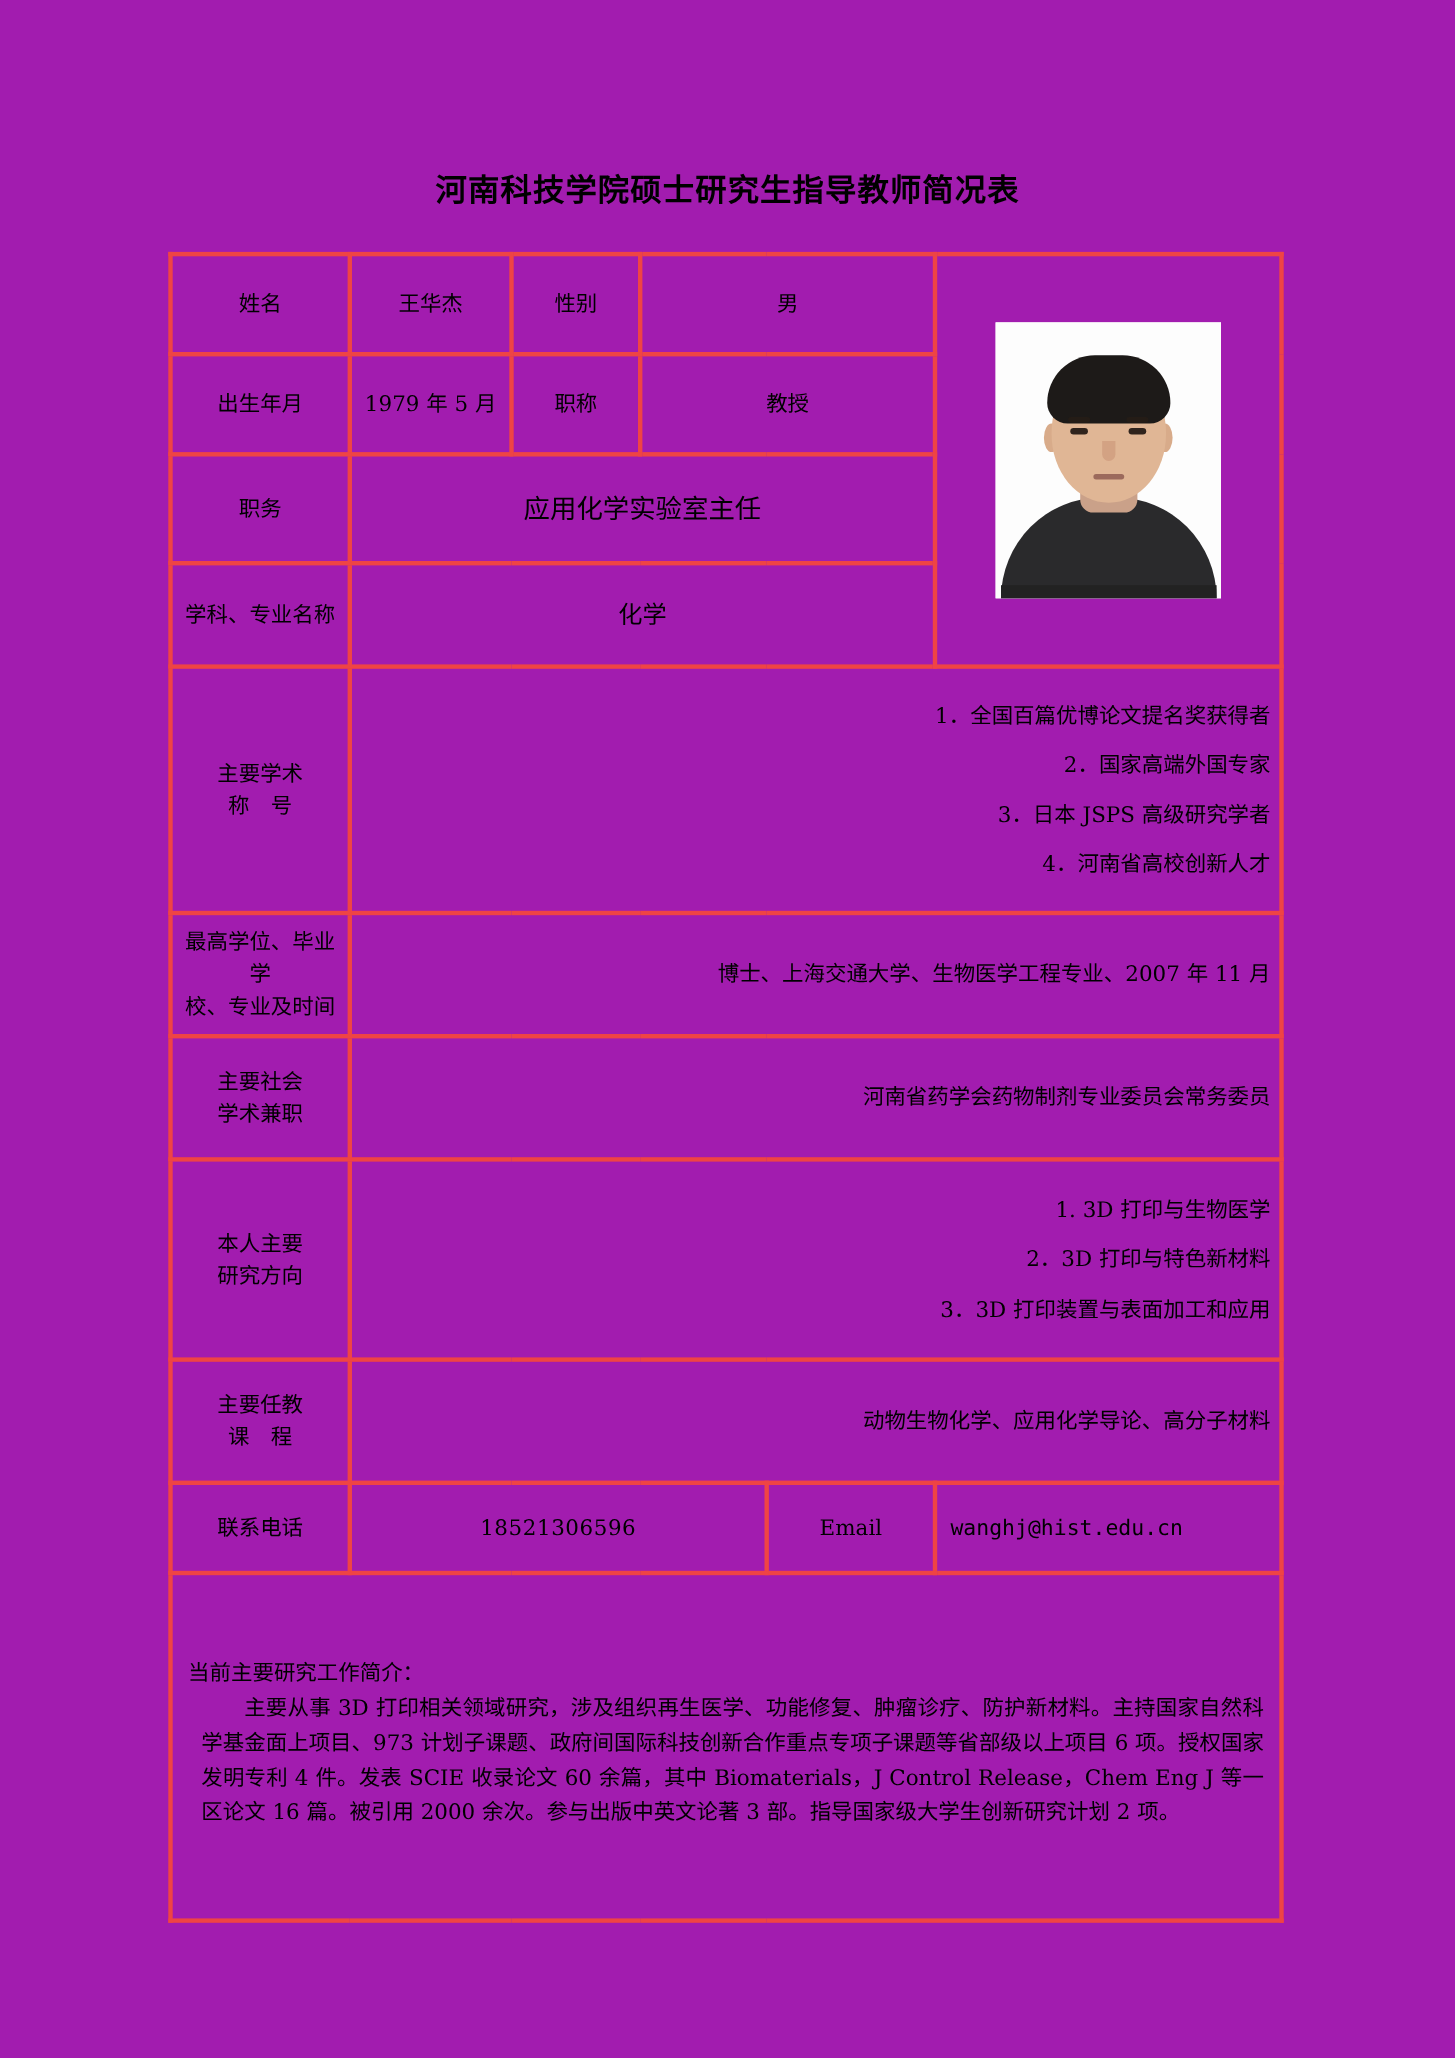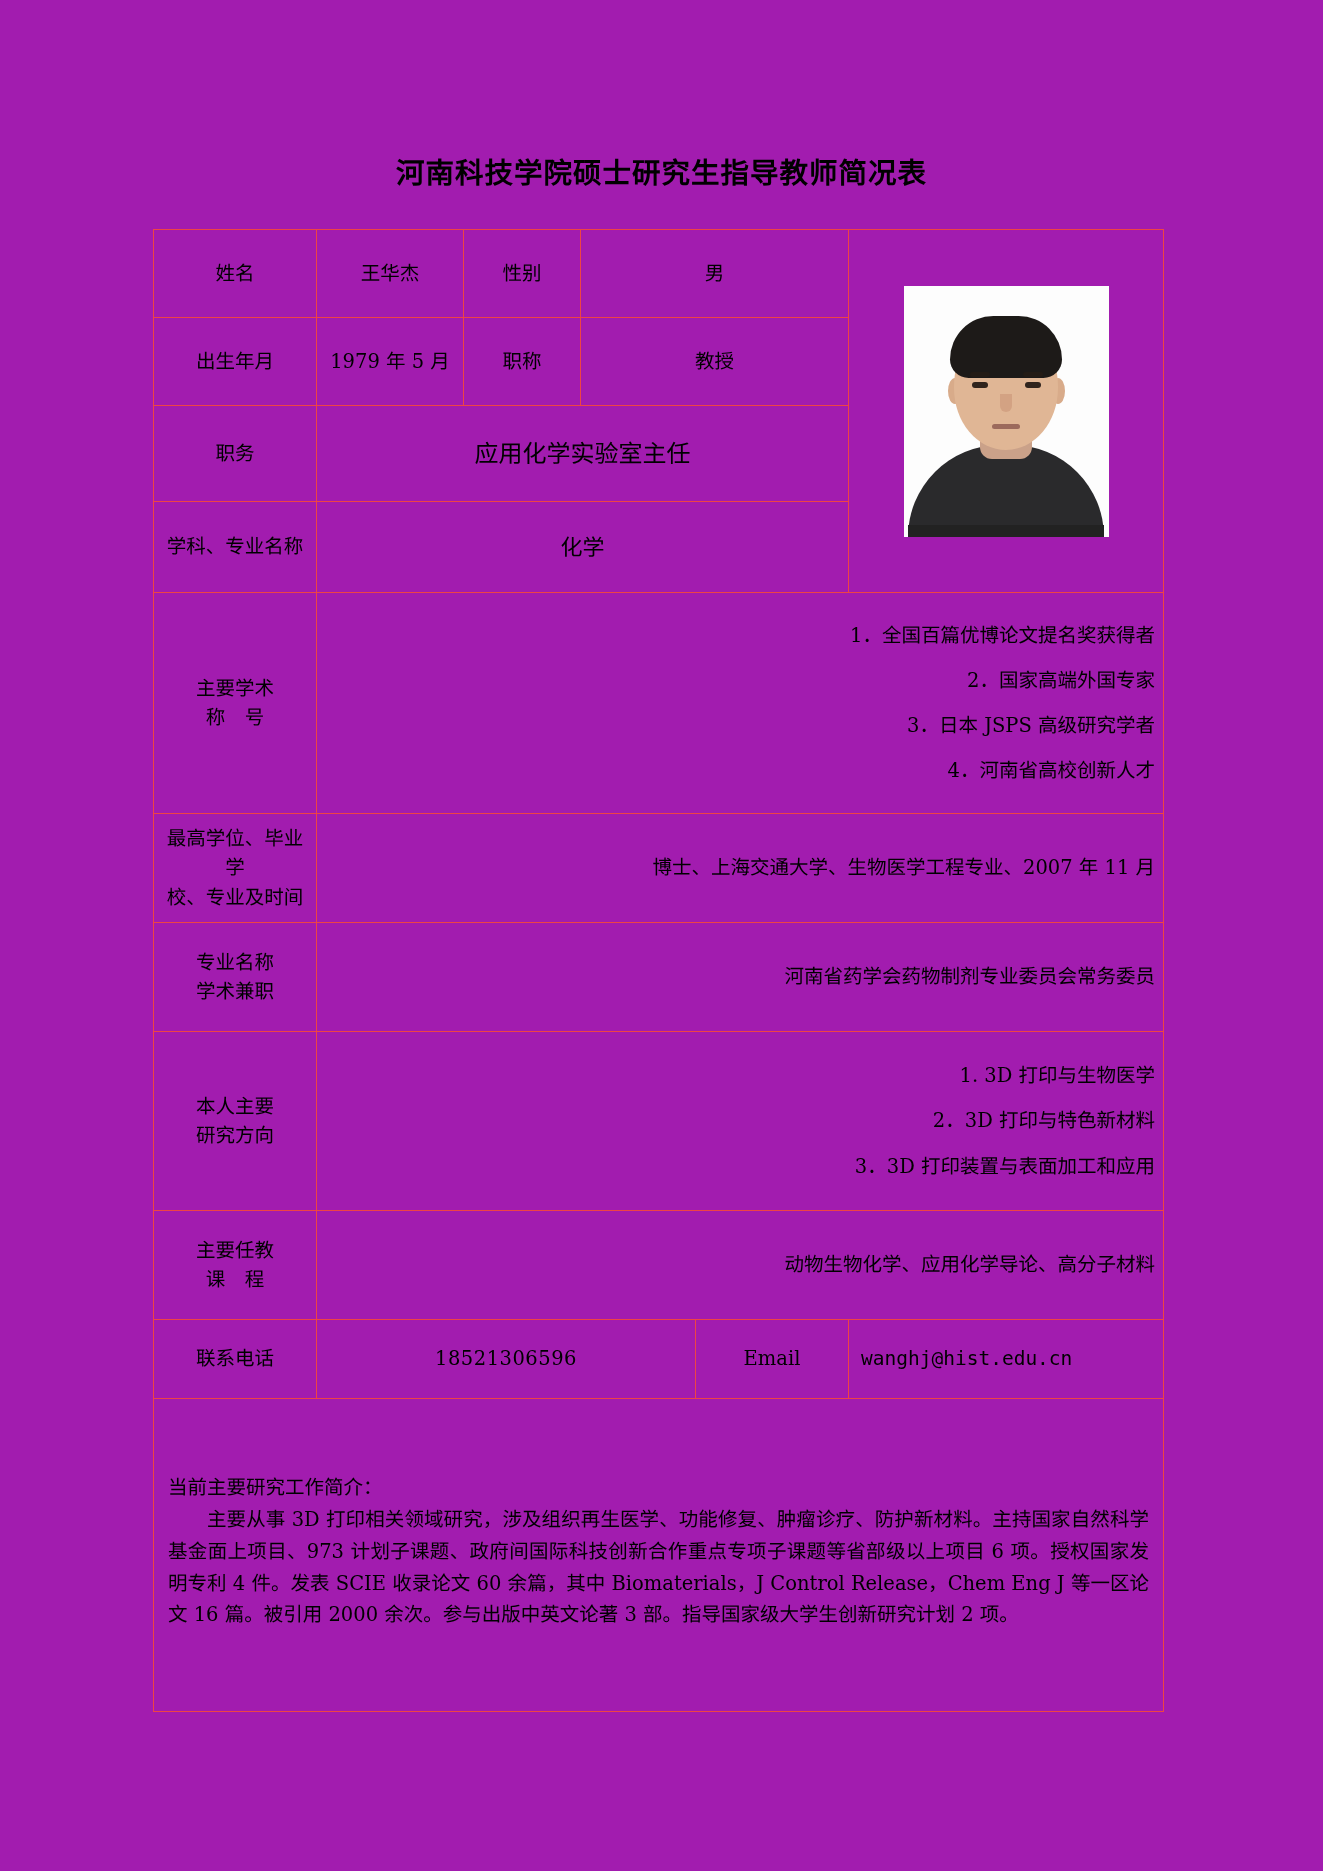--- a/index.html
+++ b/index.html
@@ -34,21 +34,21 @@
   }
   table.main {
     position: absolute;
     left: 153px;
     top: 229px;
     width: 1010px;
     border-collapse: collapse;
     table-layout: fixed;
   }
   table.main td {
-    border: 1px solid #ef4444;
+    border: 4px solid #ef4444;
     vertical-align: middle;
     font-size: 19.5px;
     padding: 0;
     line-height: 1.5;
   }
   .lbl {
     text-align: center;
     font-family: "DejaVu Serif", "Liberation Serif", serif;
   }
   .lbl-2line {
@@ -200,20 +200,21 @@
   .intro-title {
     font-size: 19.5px;
     margin-bottom: 2px;
   }
   .intro-body {
     font-size: 19.5px;
     line-height: 1.62;
     text-align: justify;
     text-justify: inter-ideograph;
     text-indent: 2em;
+    margin-left: 12px;
   }
   .email-label {
     text-align: center;
     font-size: 19.5px;
   }
   .phone-val {
     text-align: center;
     font-size: 21px;
     letter-spacing: 0.5px;
   }
@@ -301,21 +302,21 @@
       <tr>
         <td class="lbl-2line cell-pad" style="height:88px">
           <div>最高学位、毕业学</div>
           <div>校、专业及时间</div>
         </td>
         <td class="val-l cell-pad" colspan="5">博士、上海交通大学、生物医学工程专业、2007 年 11 月</td>
       </tr>
 
       <tr>
         <td class="lbl-2line cell-pad" style="height:88px">
-          <div>专业名称</div>
+          <div>主要社会</div>
           <div>学术兼职</div>
         </td>
         <td class="val-l cell-pad" colspan="5">河南省药学会药物制剂专业委员会常务委员</td>
       </tr>
 
       <tr>
         <td class="lbl-2line cell-pad" style="height:158px">
           <div>本人主要</div>
           <div>研究方向</div>
         </td>

